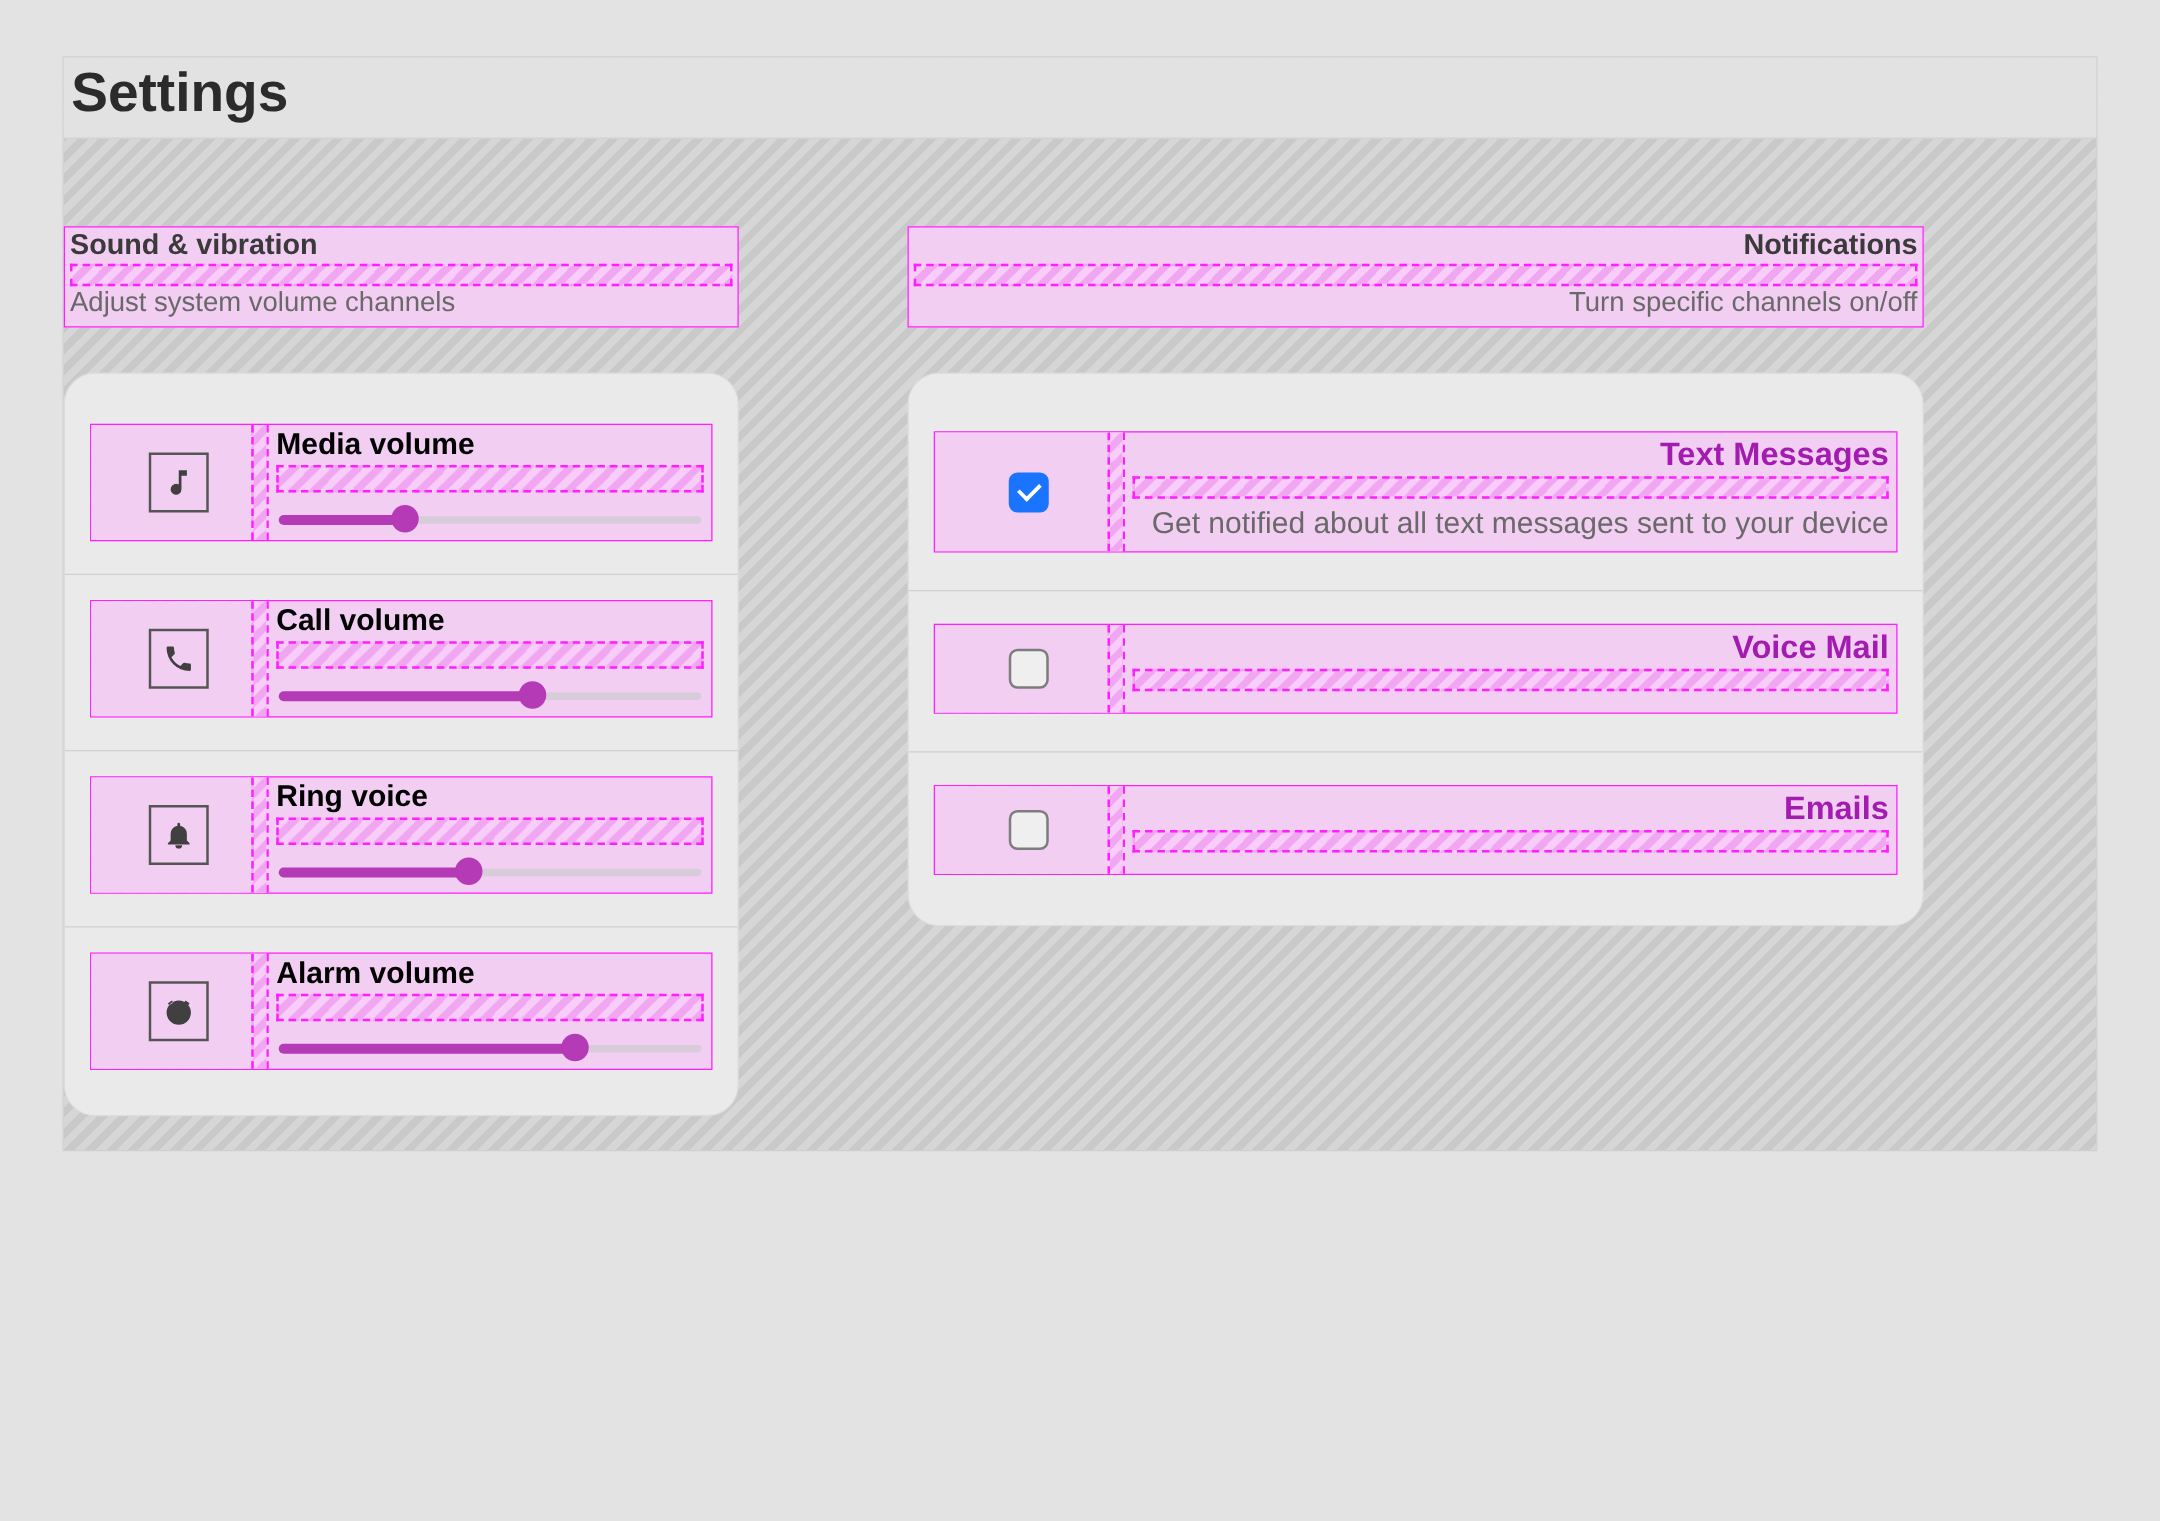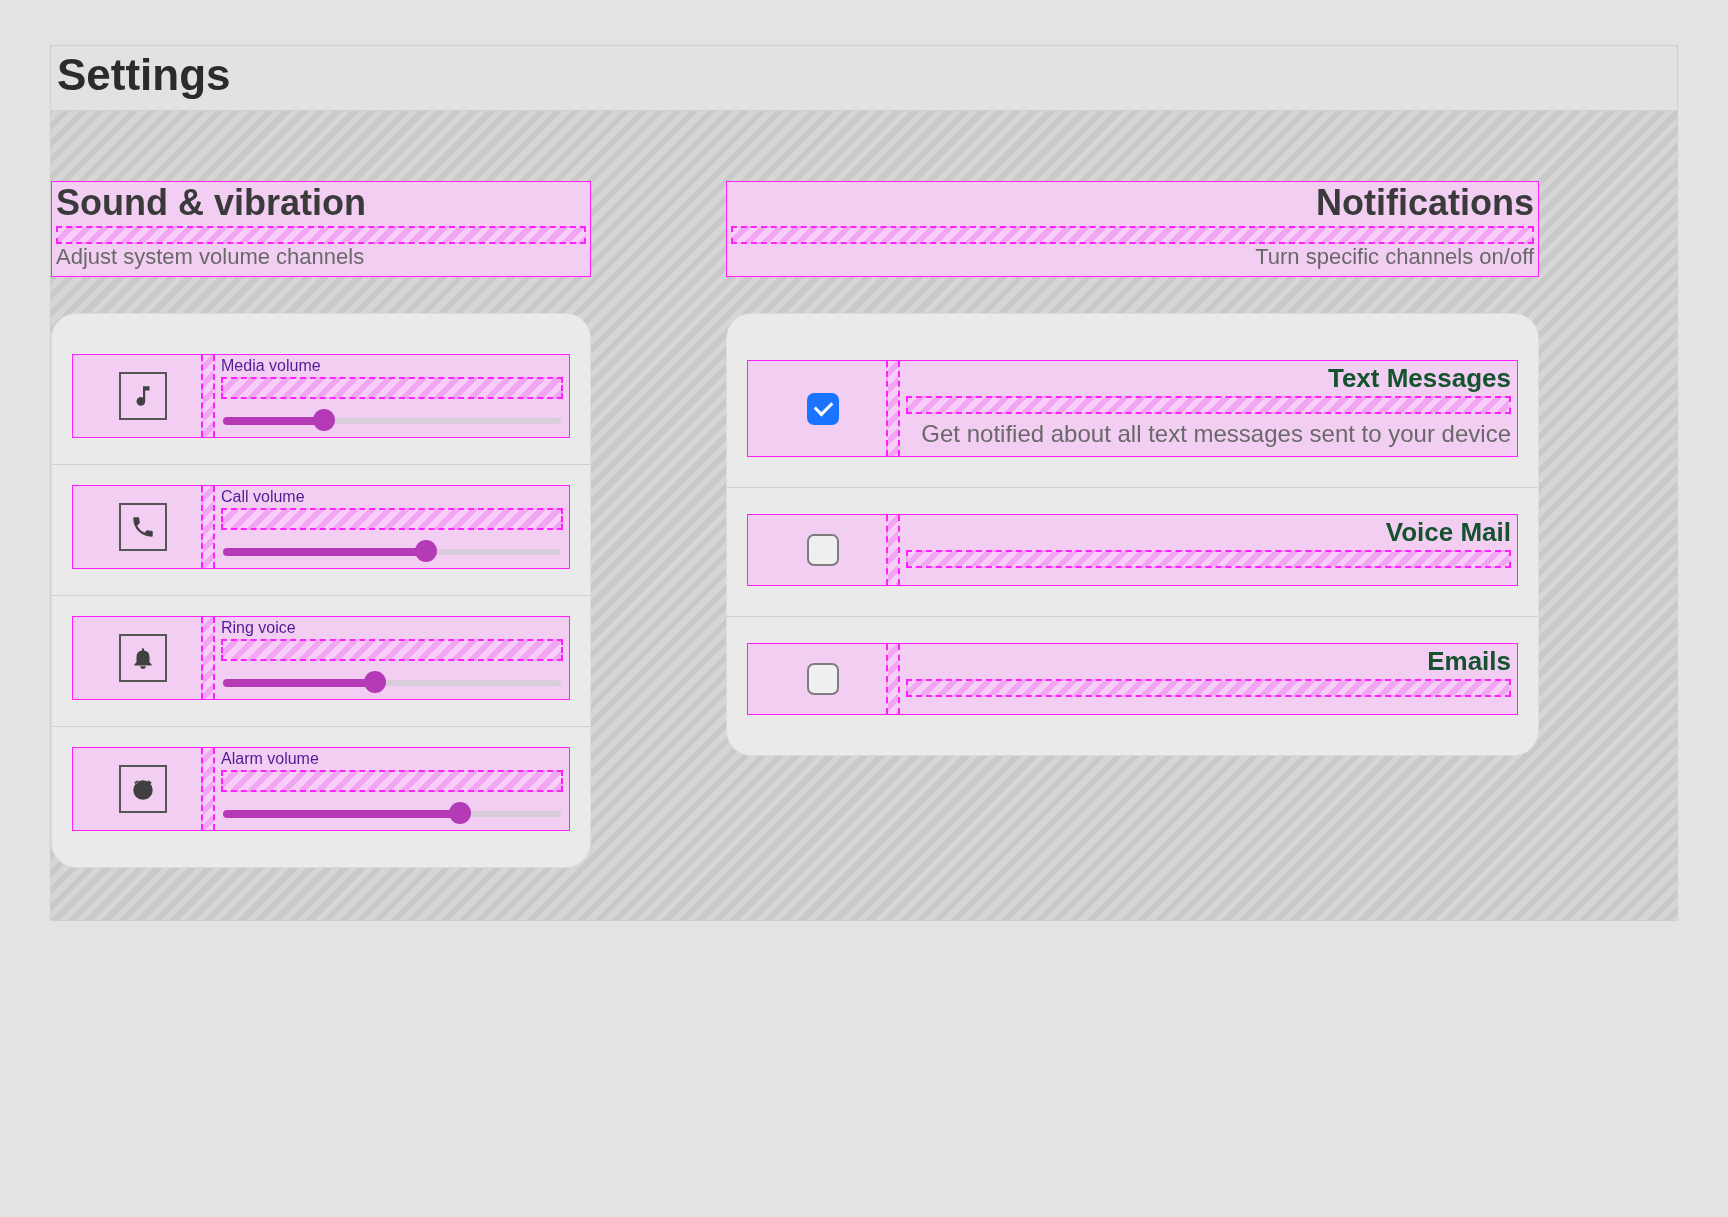--- a/index.html
+++ b/index.html
@@ -29,21 +29,21 @@
     color:#2b2b2b;
   }
   .columns{display:flex;gap:0;padding:70px 0 0 0;}
   .col{flex:0 0 50%;padding:0 0 0 0;}
 
   
   .sec-head{
     border:1px solid var(--magenta);background:var(--magenta-fill);
     margin:0 0 0 0;padding:0 4px 6px 4px;position:relative;
   }
-  .sec-head h2{margin:0;font-size:36px;font-weight:700;color:#3a3a3a;}
+  .sec-head h2{margin:0;font-size:23px;font-weight:700;color:#3a3a3a;}
   .sec-desc{font-size:22px;color:var(--grey-sub);}
   
   .slot-strip{
     height:14px;margin:2px 0 0 0;
     border:2px dashed var(--magenta);
     background:
       repeating-linear-gradient(135deg,#f9cdf9 0 6px,#f0a6f0 6px 12px);
   }
   .col-left{max-width:540px;}
   .col-right{padding-left:135px;text-align:right;}
@@ -75,38 +75,38 @@
   .icon-cell .left-slot-surface{position:absolute;top:0;bottom:0;right:0;width:10px;
     background:repeating-linear-gradient(135deg,#f9cdf9 0 6px,#f0a6f0 6px 12px);
     border-left:2px dashed var(--magenta);
   }
   .icon-box{
     position:relative;z-index:1;width:44px;height:44px;border:2px solid #555;
     display:flex;align-items:center;justify-content:center;background:var(--magenta-fill);
   }
   .icon-box svg{width:26px;height:26px;fill:#404040;}
   .right-cell{flex:1;padding:2px 6px 6px 6px;}
-  .right-cell .label{font-size:16px;color:#4c1d95;}
+  .right-cell .label{font-size:24px;color:#000000;font-weight:bold;}
   .right-cell .slot-strip{height:18px;margin:2px 0 10px 0;}
 
   
   .slider{position:relative;height:22px;margin:2px 2px 0 2px;}
   .track{position:absolute;left:0;right:0;top:9px;height:6px;background:var(--track-bg);border-radius:3px;}
   .fill{position:absolute;left:0;top:8px;height:8px;background:var(--purple);border-radius:4px;}
   .thumb{position:absolute;top:0;width:22px;height:22px;border-radius:50%;background:var(--purple);}
 
   
   .nrow .icon-cell{flex:0 0 150px;}
   .check{
     position:relative;z-index:1;width:28px;height:28px;border-radius:7px;border:2px solid #7d7d7d;background:#efefef;
     display:flex;align-items:center;justify-content:center;
   }
   .check.on{background:#1a74ff;border-color:#1a74ff;}
   .check.on::after{content:"";width:14px;height:8px;border-left:3px solid #fff;border-bottom:3px solid #fff;transform:rotate(-45deg);margin-top:-4px;}
-  .nrow .right-cell .title{font-size:26px;font-weight:700;color:#14532d;}
+  .nrow .right-cell .title{font-size:26px;font-weight:700;color:#a21caf;}
   .nrow .right-cell .slot-strip{height:14px;margin:2px 0 4px 0;}
   .nrow .right-cell .sub{font-size:24px;color:var(--grey-sub);line-height:1.35;}
   .panel .nrow{padding:26px 20px 30px 20px;}
 </style>
 </head>
 <body>
 <div class="viewport">
 
 <div class="page">
   <h1>Settings</h1>

